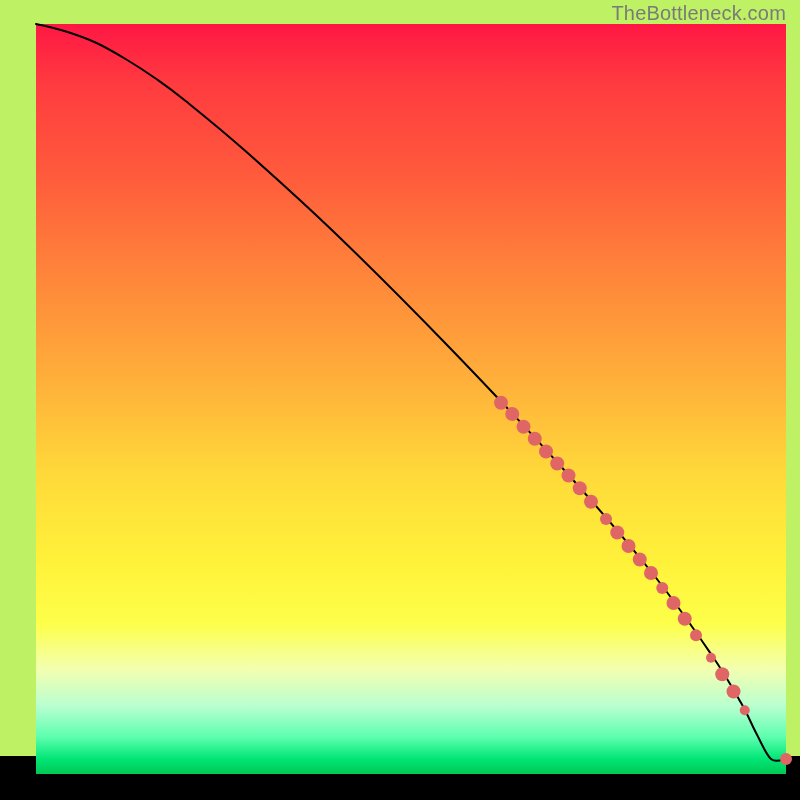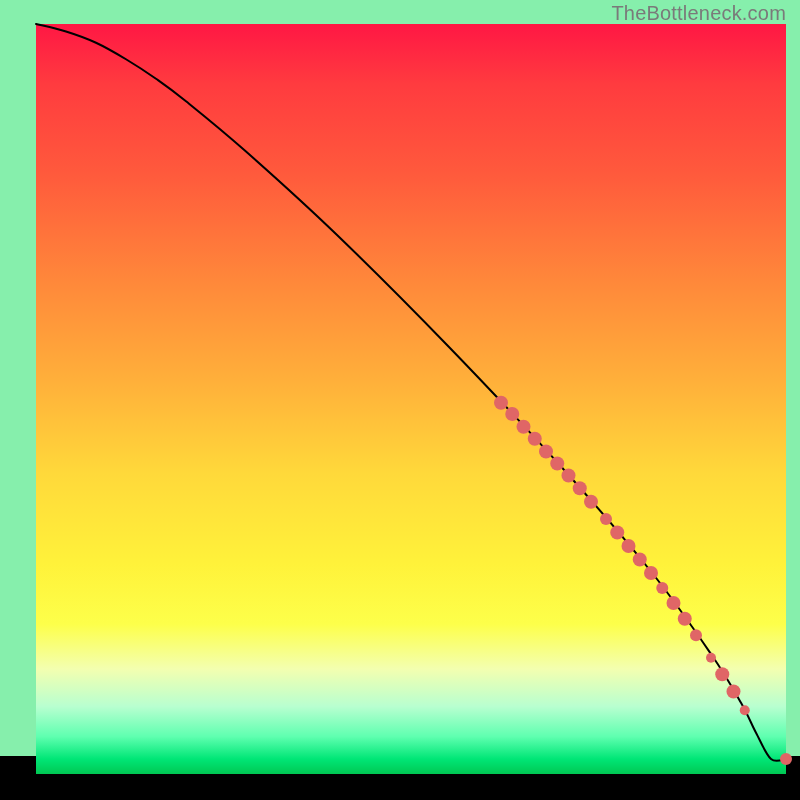--- a/index.html
+++ b/index.html
@@ -8,21 +8,21 @@
     width: 800px;
     height: 800px;
     background: #000;
     font-family: Arial, Helvetica, sans-serif;
     overflow: hidden;
   }
   .frame {
     position: relative;
     width: 800px;
     height: 756px;
-    background: #86efac;
+    background: #bef264;
   }
   .plot {
     position: absolute;
     left: 36px;
     top: 24px;
     width: 750px;
     height: 750px;
     
     background: linear-gradient(
       to bottom,

